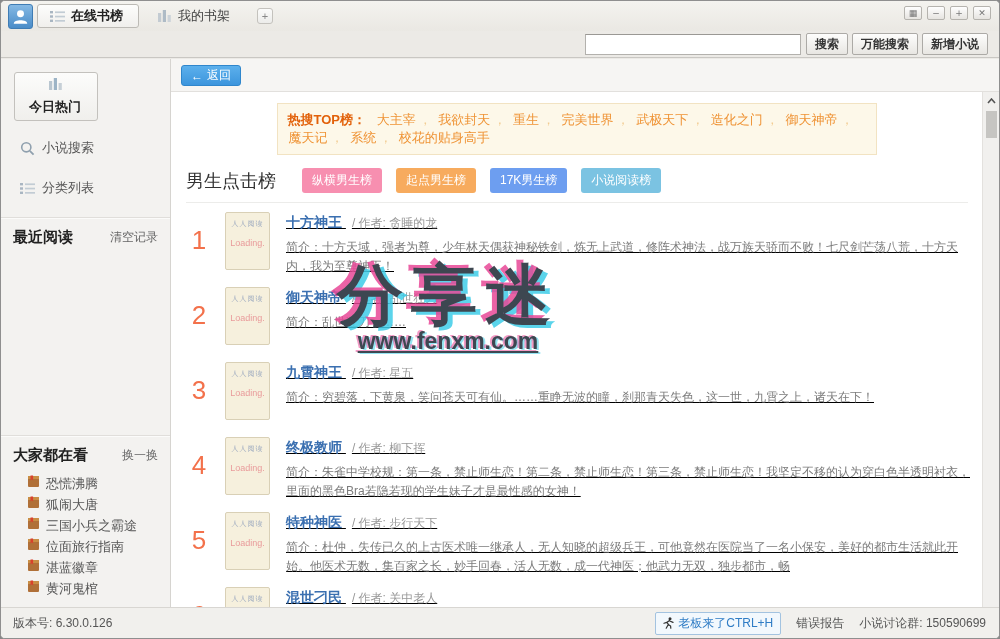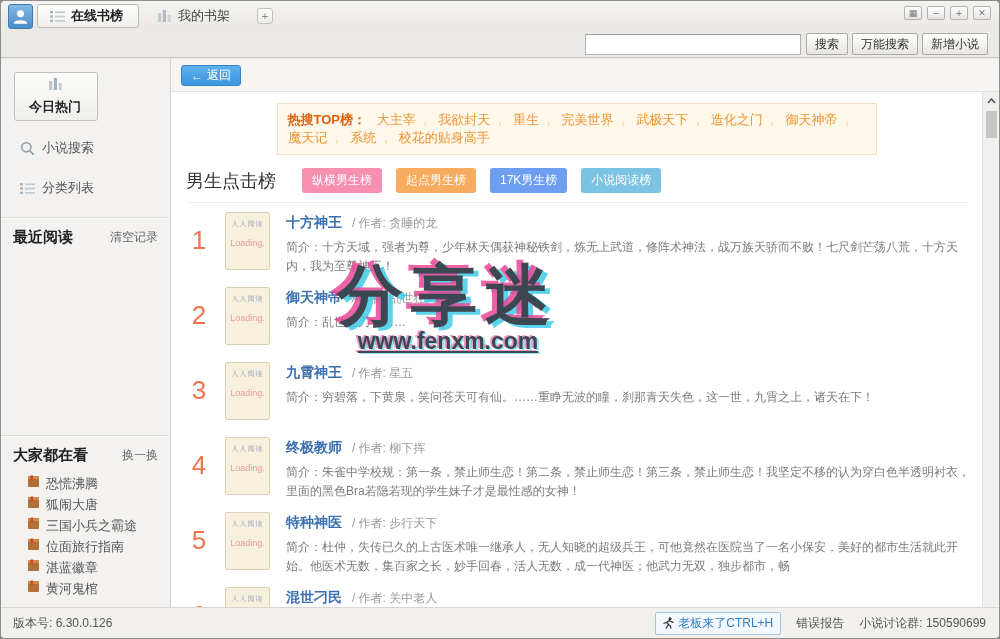--- a/index.html
+++ b/index.html
@@ -28,21 +28,21 @@
             background:linear-gradient(#fefefe,#e6e4e0); color:#777; font-size:9px;
             line-height:12px; text-align:center; font-family:"DejaVu Sans",sans-serif; }
 
   
   .toolbar { position:absolute; top:30px; left:0; right:0; height:27px;
              background:#eceae6; border-bottom:1px solid #c9c7c3;
              display:flex; align-items:center; justify-content:flex-end; gap:4px; padding:0 11px; }
   .search-input { width:216px; height:21px; border:1px solid #b3b1ad; border-top-color:#9a9894;
                   background:#fff; font-size:12px; padding:0 5px; margin-right:1px; }
   .toolbtn { height:22px; padding:0 8px; font-size:12px; color:#333;
-             background:linear-gradient(#fdfdfc,#e8e6e2); border:1px solid #acaaa6; border-radius:2px; }
+             background:linear-gradient(#fdfdfc,#e8e6e2); border:1px solid #acaaa6; border-radius:2px;font-weight:bold; }
 
   
   .body { position:absolute; top:58px; left:0; right:0; bottom:31px; display:flex; }
 
   
   .sidebar { width:170px; background:#f3f2f0; border-right:1px solid #d6d4d0;
              display:flex; flex-direction:column; }
   .nav-item { display:flex; align-items:center; gap:7px; font-size:13px; color:#555;
               margin:0 0 14px 13px; padding:4px 8px 4px 6px; }
   .nav-item.first { margin-top:13px; }
@@ -81,21 +81,21 @@
   .pill.p2 { background:#6d9ef0; }
   .pill.p3 { background:#7bc3e2; }
 
   .rows { }
   .row { display:flex; padding:9px 6px 8px 12px; height:75px; }
   .rank { width:32px; font-size:26px; color:#f3714b; text-align:center; padding-top:13px; flex:none; }
   .cover { width:45px; height:58px; flex:none; margin:0 16px 0 10px; background:#f6f0dd;
            border:1px solid #d9d0b6; border-radius:2px; text-align:center; overflow:hidden; }
   .cover .c1 { font-size:7px; color:#9aa8bf; margin-top:6px; letter-spacing:1px; }
   .cover .c2 { font-size:9px; color:#e99b9b; margin-top:9px; }
-  .info { flex:1; min-width:0; padding-right:6px; }
+  .info { flex:1; min-width:0; padding-right:6px;text-decoration:underline; }
   .titleline { margin:2px 0 6px; font-size:14px; }
   .booktitle { color:#3a6fb0; font-weight:bold; cursor:pointer; }
   .authorline { color:#999; font-size:12px; font-weight:normal; margin-left:6px; }
   .desc { font-size:12px; color:#7c7c7c; line-height:19px; }
 
   
   .vscroll { position:absolute; top:33px; right:0; bottom:0; width:17px; background:#f1f0ee;
              border-left:1px solid #e3e1de; }
   .vs-up { height:17px; display:flex; align-items:center; justify-content:center; }
   .vs-thumb { position:absolute; top:19px; left:3px; width:11px; height:27px; background:#c6c5c2; }

